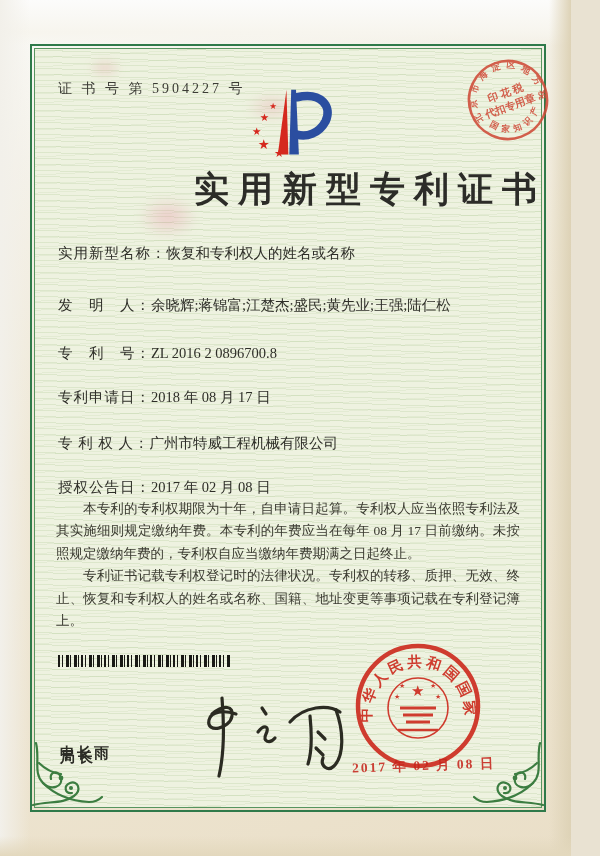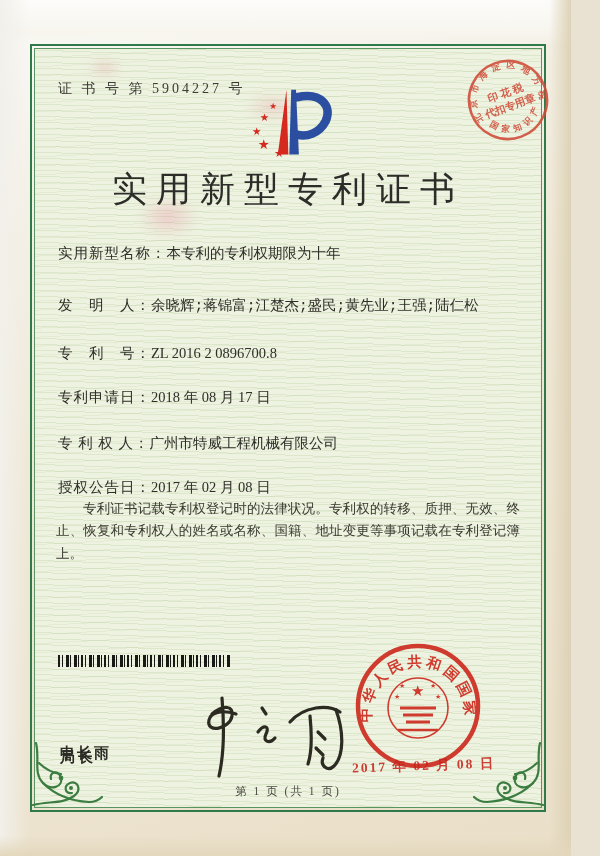--- a/index.html
+++ b/index.html
@@ -27,27 +27,27 @@
       repeating-linear-gradient(-3deg, rgba(148,184,118,0.12) 0 1px, rgba(0,0,0,0) 1px 9px);}
 
   .smudge{position:absolute;border-radius:50%;filter:blur(4px);pointer-events:none;}
   .smudge.s1{left:138px;top:196px;width:60px;height:42px;background:radial-gradient(closest-side,rgba(232,120,150,.30),rgba(232,120,150,0));}
   .smudge.s2{left:246px;top:92px;width:52px;height:30px;background:radial-gradient(closest-side,rgba(225,110,130,.22),rgba(225,110,130,0));}
   .smudge.s3{left:88px;top:58px;width:34px;height:20px;background:radial-gradient(closest-side,rgba(220,100,120,.22),rgba(220,100,120,0));}
 
   .cert-number{position:absolute;left:58px;top:80px;font-size:14px;color:#3c3c36;
     letter-spacing:3px;}
   .logo{position:absolute;left:238px;top:82px;width:116px;height:86px;}
-  .cert-title{position:absolute;left:30px;top:166px;width:516px;text-align:center;
-    font-size:35px;font-weight:400;color:#2c2c28;letter-spacing:9px;}
+  .cert-title{position:absolute;left:30px;top:166px;width:516px;text-align:right;
+    font-size:35px;font-weight:700;color:#2c2c28;letter-spacing:9px;}
 
   .fields{position:absolute;left:58px;top:244px;width:462px;}
   .field-row{position:absolute;left:0;font-size:14.5px;color:#2e2e28;white-space:nowrap;}
   .field-row .lb{letter-spacing:1px;}
-  .fr0{top:0px;} .fr1{top:52px;font-family:Liberation Mono, monospace;} .fr2{top:100px;} .fr3{top:144px;} .fr4{top:190px;text-align:center;} .fr5{top:234px;text-align:center;}
+  .fr0{top:0px;} .fr1{top:52px;} .fr2{top:100px;} .fr3{top:144px;} .fr4{top:190px;text-align:center;} .fr5{top:234px;text-align:center;}
 
   .body-text{position:absolute;left:56px;top:498px;width:464px;font-size:13.5px;
     line-height:1.66;color:#3a3a30;text-align:justify;}
   .body-text p{margin:0;text-indent:2em;}
 
   .barcode{position:absolute;left:58px;top:655px;width:172px;height:12px;
     background:repeating-linear-gradient(90deg,
       #191915 0 2px, rgba(0,0,0,0) 2px 4px,
       #191915 4px 5px, rgba(0,0,0,0) 5px 8px,
       #191915 8px 11px, rgba(0,0,0,0) 11px 12px,
@@ -97,29 +97,30 @@
     <text x="27" y="28" font-size="9" fill="#d5281e">★</text>
     <text x="17" y="41" font-size="11" fill="#d5281e">★</text>
     <text x="9" y="55" font-size="11" fill="#d5281e">★</text>
     <text x="15" y="70" font-size="14" fill="#d5281e">★</text>
     <text x="32" y="78" font-size="12" fill="#d5281e">★</text>
   </svg>
 
   <div class="cert-title">实用新型专利证书</div>
 
   <div class="fields">
-    <div class="field-row fr0"><span class="lb">实用新型名称：</span><span>本专利的专利权期限为十年</span></div>
+    <div class="field-row fr0"><span class="lb">实用新型名称：</span><span>恢复和专利权人的姓名或名称</span></div>
     <div class="field-row fr1"><span class="lb">发　明　人：</span><span>余晓辉;蒋锦富;江楚杰;盛民;黄先业;王强;陆仁松</span></div>
     <div class="field-row fr2"><span class="lb">专　利　号：</span><span>ZL 2016 2 0896700.8</span></div>
     <div class="field-row fr3"><span class="lb">专利申请日：</span><span>2018 年 08 月 17 日</span></div>
     <div class="field-row fr4"><span class="lb">专 利 权 人：</span><span>广州市特威工程机械有限公司</span></div>
     <div class="field-row fr5"><span class="lb">授权公告日：</span><span>2017 年 02 月 08 日</span></div>
   </div>
 
   <div class="body-text">
+    <p>本专利的专利权期限为十年，自申请日起算。专利权人应当依照专利法及其实施细则规定缴纳年费。本专利的年费应当在每年 08 月 17 日前缴纳。未按照规定缴纳年费的，专利权自应当缴纳年费期满之日起终止。</p>
     <p>专利证书记载专利权登记时的法律状况。专利权的转移、质押、无效、终止、恢复和专利权人的姓名或名称、国籍、地址变更等事项记载在专利登记簿上。</p>
   </div>
 
   <div class="barcode"></div>
 
   <div class="director-title">局长</div>
   <div class="director-name">申长雨</div>
 
   <svg class="autograph" viewBox="0 0 170 100">
     <g fill="none" stroke="#2b2b22" stroke-width="3.2" stroke-linecap="round">
@@ -149,21 +150,20 @@
       <text x="57" y="58" font-size="7" stroke="none">★</text>
       <text x="88" y="58" font-size="7" stroke="none">★</text>
       <text x="52" y="69" font-size="7" stroke="none">★</text>
       <text x="93" y="69" font-size="7" stroke="none">★</text>
       <path d="M58,78 h36 M61,85 h30 M64,92 h24" fill="none" stroke-width="3"></path>
       <path d="M56,100 h40" fill="none" stroke-width="2.4"></path>
     </g>
   </svg>
   <div class="seal-date">2017 年 02 月 08 日</div>
 
-  <div class="page-footer">第 1 页 (共 1 页)</div>
 
   <svg class="stamp" viewBox="0 0 112 112">
     <defs>
       <path id="stampTop" d="M 26,67 A 32,32 0 1 1 86,67"></path>
       <path id="stampBottom" d="M 28,70 A 31,31 0 0 0 84,70"></path>
     </defs>
     <g transform="rotate(-20 56 56)" fill="#cf4b38">
       <circle cx="56" cy="56" r="39" fill="none" stroke="#cf4b38" stroke-width="2.6"></circle>
       <text font-size="9" font-weight="bold" letter-spacing="1">
         <textPath href="#stampTop" startOffset="0" textLength="152">北京市海淀区地方税务局</textPath>

